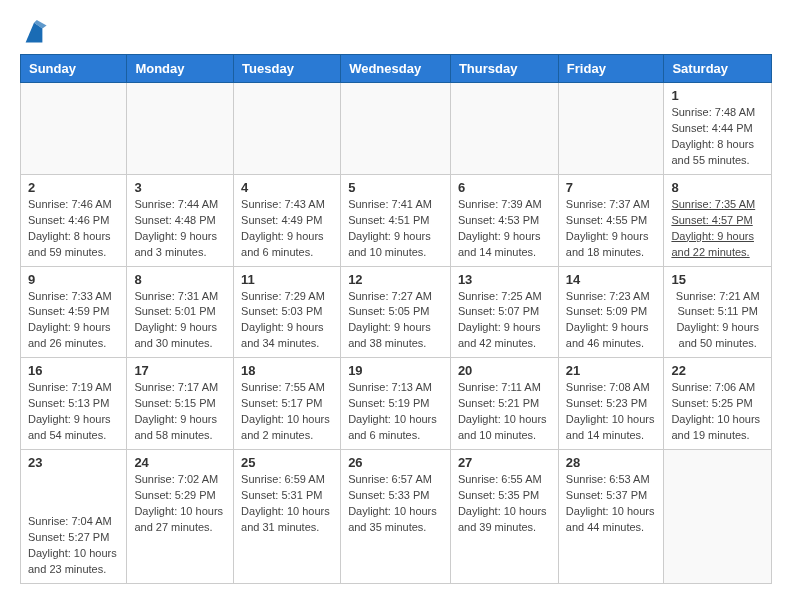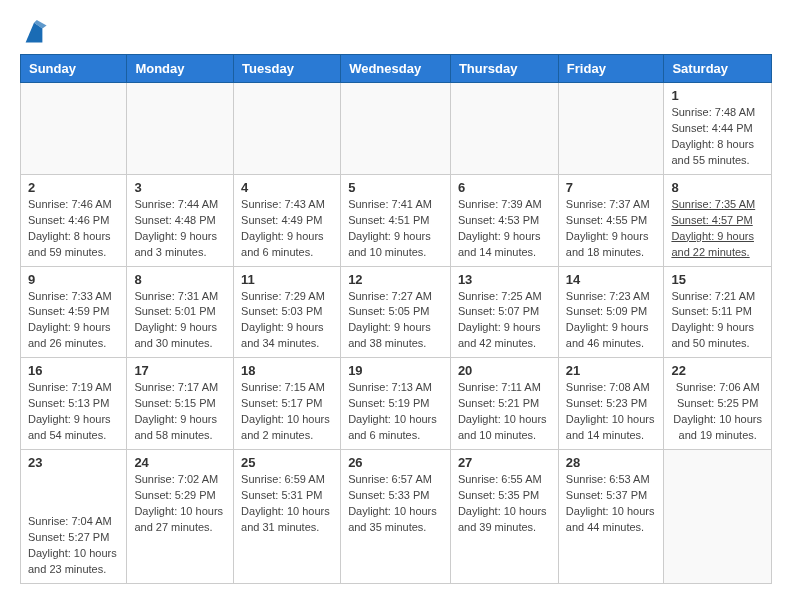--- a/index.html
+++ b/index.html
@@ -221,41 +221,41 @@
 Daylight: 9 hours and 42 minutes.</div>
           </td>
           <td>
             <div class="day-number">14</div>
             <div class="day-info" style="white-space: pre-line;">Sunrise: 7:23 AM
 Sunset: 5:09 PM
 Daylight: 9 hours and 46 minutes.</div>
           </td>
           <td>
             <div class="day-number">15</div>
-            <div class="day-info" style="white-space: pre-line;">Sunrise: 7:21 AM
+            <div class="day-info" style="white-space: pre-line; text-align: center;">Sunrise: 7:21 AM
 Sunset: 5:11 PM
 Daylight: 9 hours and 50 minutes.</div>
           </td>
         </tr>
         <tr>
           <td>
             <div class="day-number">16</div>
             <div class="day-info" style="white-space: pre-line;">Sunrise: 7:19 AM
 Sunset: 5:13 PM
 Daylight: 9 hours and 54 minutes.</div>
           </td>
           <td>
             <div class="day-number">17</div>
             <div class="day-info" style="white-space: pre-line;">Sunrise: 7:17 AM
 Sunset: 5:15 PM
 Daylight: 9 hours and 58 minutes.</div>
           </td>
           <td>
             <div class="day-number">18</div>
-            <div class="day-info" style="white-space: pre-line;">Sunrise: 7:15 AM
+            <div class="day-info" style="white-space: pre-line;">Sunrise: 7:55 AM
 Sunset: 5:17 PM
 Daylight: 10 hours and 2 minutes.</div>
           </td>
           <td>
             <div class="day-number">19</div>
             <div class="day-info" style="white-space: pre-line;">Sunrise: 7:13 AM
 Sunset: 5:19 PM
 Daylight: 10 hours and 6 minutes.</div>
           </td>
           <td>
@@ -265,21 +265,21 @@
 Daylight: 10 hours and 10 minutes.</div>
           </td>
           <td>
             <div class="day-number">21</div>
             <div class="day-info" style="white-space: pre-line;">Sunrise: 7:08 AM
 Sunset: 5:23 PM
 Daylight: 10 hours and 14 minutes.</div>
           </td>
           <td>
             <div class="day-number">22</div>
-            <div class="day-info" style="white-space: pre-line; text-align: center;">Sunrise: 7:06 AM
+            <div class="day-info" style="white-space: pre-line;">Sunrise: 7:06 AM
 Sunset: 5:25 PM
 Daylight: 10 hours and 19 minutes.</div>
           </td>
         </tr>
         <tr>
           <td>
             <div class="day-number">23</div>
             <div class="day-info" style="white-space: pre-line; margin-top: 44px;">Sunrise: 7:04 AM
 Sunset: 5:27 PM
 Daylight: 10 hours and 23 minutes.</div>

